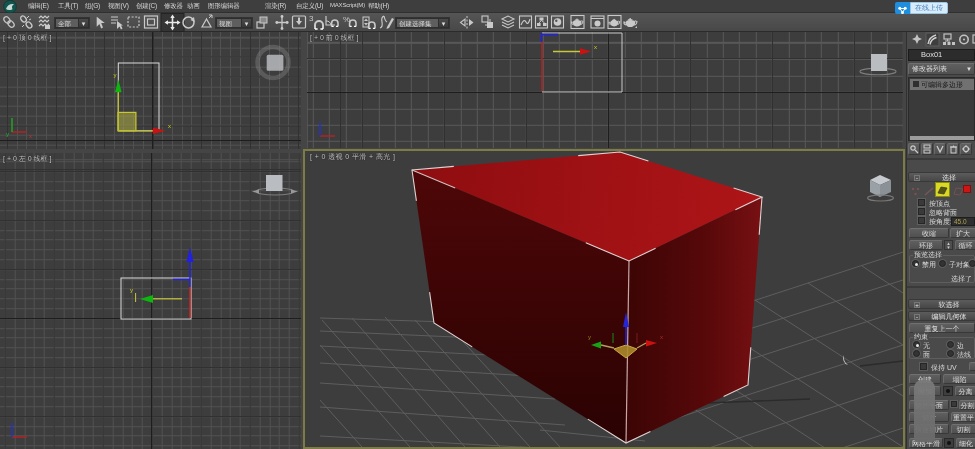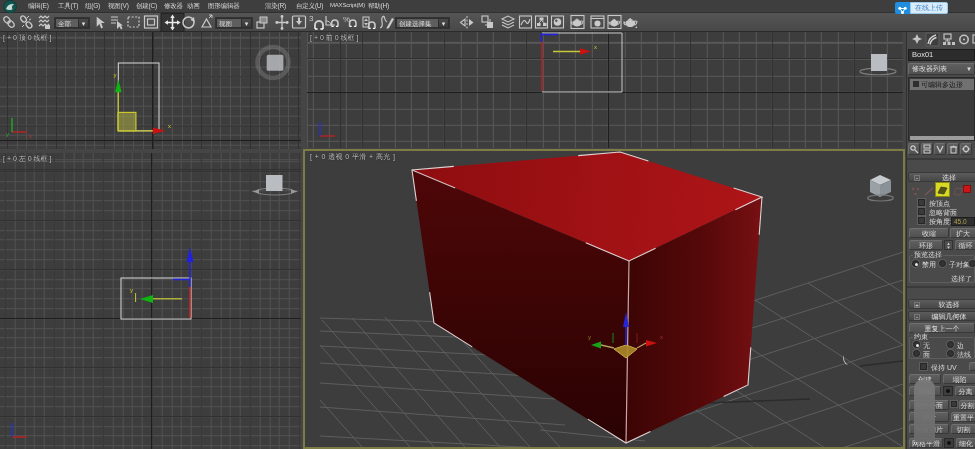--- a/index.html
+++ b/index.html
@@ -405,21 +405,21 @@
   <path d="M21,12 q1,-7 8,-9 M23,12.5 q1,-5.5 6.5,-7" fill="none" stroke="#d0d0d0" stroke-width="1.4"></path>
   <rect x="37" y="2" width="7" height="5" fill="none" stroke="#c2c2c2" stroke-width="1.2"></rect>
   <rect x="36" y="10" width="3" height="3" fill="#c2c2c2"></rect>
       <rect x="40.5" y="10" width="3" height="3" fill="#c2c2c2"></rect>
       <rect x="45" y="10" width="3" height="3" fill="#c2c2c2"></rect>
   <path d="M40.5,7 v2 M38,9 h5" stroke="#c2c2c2" stroke-width="1"></path>
   <circle cx="57" cy="7.5" r="4.2" fill="none" stroke="#c2c2c2" stroke-width="1.6"></circle>
       <circle cx="57" cy="7.5" r="1" fill="#c2c2c2"></circle>
   <rect x="66" y="3" width="5" height="8" fill="none" stroke="#c2c2c2" stroke-width="1.2"></rect>
  </svg>
- <div class="abs" style="left:1px;top:17px;width:67px;height:12px;background:#2c2c2c;border:1px solid #1c1c1c;color:#e0e0e0;font-size:7.5px;line-height:10px;padding-left:3px;">Box01</div>
+ <div class="abs" style="left:1px;top:17px;width:67px;height:12px;background:#2c2c2c;border:1px solid #1c1c1c;color:#e0e0e0;font-size:7.5px;line-height:10px;padding-left:12px;">Box01</div>
  <div class="pbtn" style="left:1px;top:31px;width:67px;height:12px;text-align:left;padding-left:3px;line-height:10px;">修改器列表<span style="position:absolute;right:2px;top:0;font-size:6px;">▼</span></div>
  <div class="abs" style="left:1px;top:45px;width:67px;height:64px;background:#3a3a3a;border:1px solid #2a2a2a;">
   <div class="abs" style="left:1px;top:1px;width:64px;height:11px;background:#717171;color:#161616;font-size:7px;line-height:10px;">
    <span style="display:inline-block;width:6px;height:6px;background:#2f2f2f;margin:2px 2px 0 3px;"></span>可编辑多边形</div>
   <div class="abs" style="left:1px;top:58px;width:64px;height:4px;background:#9c9c9c;"></div>
  </div>
  <div class="pbtn" style="left:1px;top:111px;width:12px;height:12px;"><svg width="10" height="10">
         <circle cx="4" cy="4" r="2.2" fill="none" stroke="#ccc" stroke-width="1.2"></circle>
         <path d="M6,6 l3,3" stroke="#ccc" stroke-width="1.2"></path>
       </svg></div>

